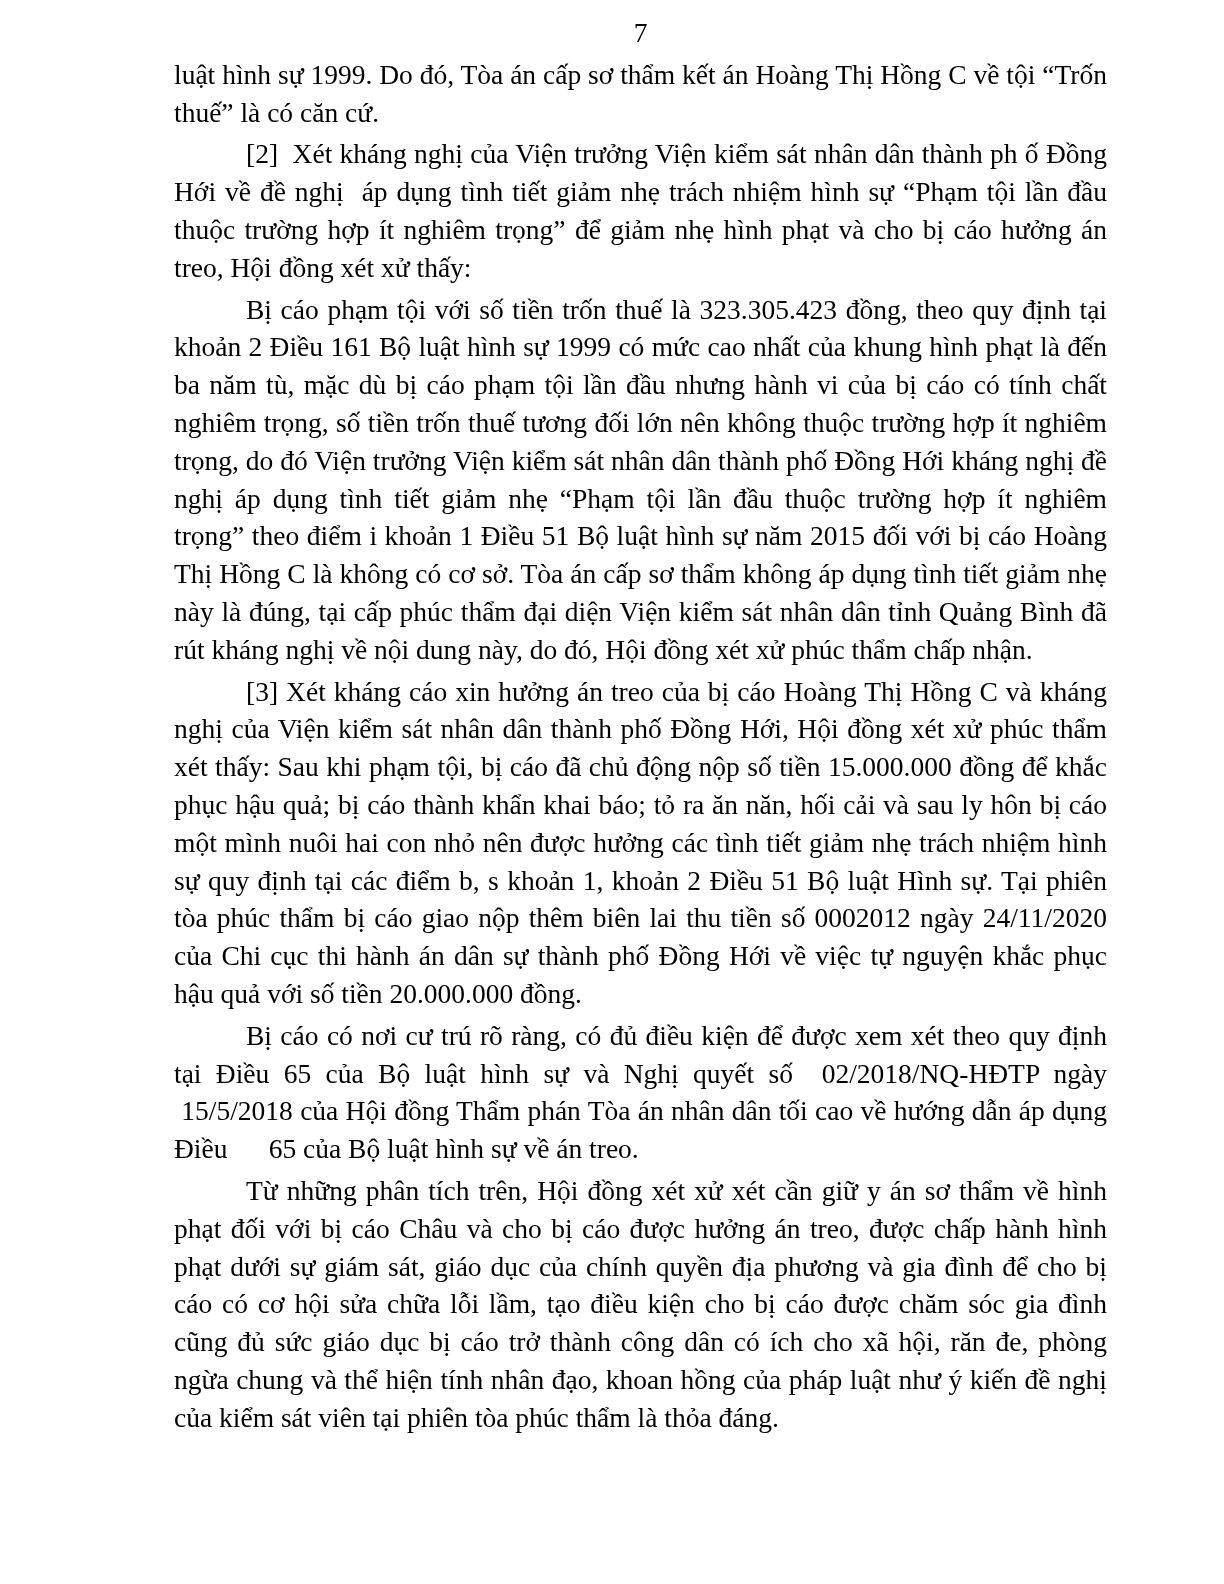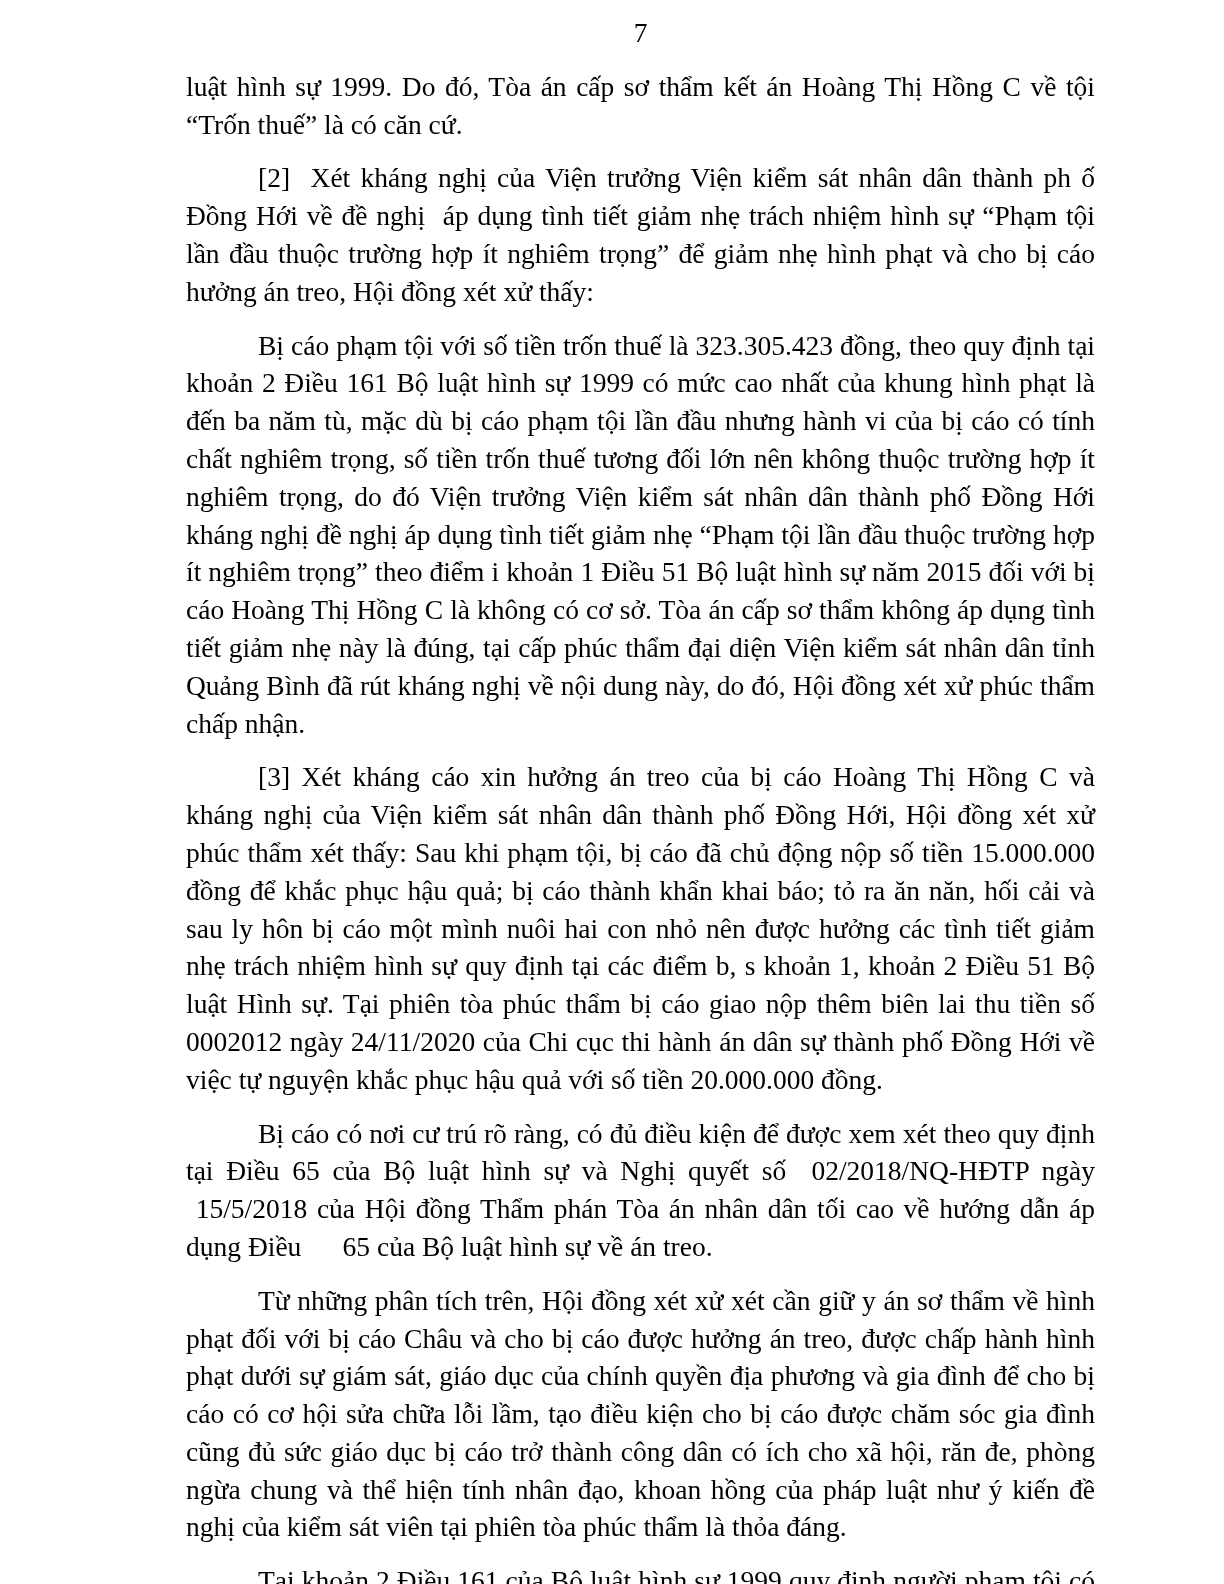--- a/index.html
+++ b/index.html
@@ -18,21 +18,21 @@
     font-size: 27.5px;
     line-height: 37.8px;
     color: #000000;
     overflow: hidden;
   }
   .page-number {
     text-align: center;
     margin: 0 0 2px 0;
   }
   .content p.para {
-    margin: 16px;
+    margin: 4px;
     text-align: justify;
     text-justify: inter-word;
   }
   .content p.para.indent {
     text-indent: 72px;
   }
 </style>
 </head>
 <body>
 
@@ -45,15 +45,14 @@
       <p class="para indent">[2] &nbsp;Xét kháng nghị của Viện trưởng Viện kiểm sát nhân dân thành ph ố Đồng Hới về đề nghị &nbsp;áp dụng tình tiết giảm nhẹ trách nhiệm hình sự “Phạm tội lần đầu thuộc trường hợp ít nghiêm trọng” để giảm nhẹ hình phạt và cho bị cáo hưởng án treo, Hội đồng xét xử thấy:</p>
 
       <p class="para indent">Bị cáo phạm tội với số tiền trốn thuế là 323.305.423 đồng, theo quy định tại khoản 2 Điều 161 Bộ luật hình sự 1999 có mức cao nhất của khung hình phạt là đến ba năm tù, mặc dù bị cáo phạm tội lần đầu nhưng hành vi của bị cáo có tính chất nghiêm trọng, số tiền trốn thuế tương đối lớn nên không thuộc trường hợp ít nghiêm trọng, do đó Viện trưởng Viện kiểm sát nhân dân thành phố Đồng Hới kháng nghị đề nghị áp dụng tình tiết giảm nhẹ “Phạm tội lần đầu thuộc trường hợp ít nghiêm trọng” theo điểm i khoản 1 Điều 51 Bộ luật hình sự năm 2015 đối với bị cáo Hoàng Thị Hồng C là không có cơ sở. Tòa án cấp sơ thẩm không áp dụng tình tiết giảm nhẹ này là đúng, tại cấp phúc thẩm đại diện Viện kiểm sát nhân dân tỉnh Quảng Bình đã rút kháng nghị về nội dung này, do đó, Hội đồng xét xử phúc thẩm chấp nhận.</p>
 
       <p class="para indent">[3] Xét kháng cáo xin hưởng án treo của bị cáo Hoàng Thị Hồng C và kháng nghị của Viện kiểm sát nhân dân thành phố Đồng Hới, Hội đồng xét xử phúc thẩm xét thấy: Sau khi phạm tội, bị cáo đã chủ động nộp số tiền 15.000.000 đồng để khắc phục hậu quả; bị cáo thành khẩn khai báo; tỏ ra ăn năn, hối cải và sau ly hôn bị cáo một mình nuôi hai con nhỏ nên được hưởng các tình tiết giảm nhẹ trách nhiệm hình sự quy định tại các điểm b, s khoản 1, khoản 2 Điều 51 Bộ luật Hình sự. Tại phiên tòa phúc thẩm bị cáo giao nộp thêm biên lai thu tiền số 0002012 ngày 24/11/2020 của Chi cục thi hành án dân sự thành phố Đồng Hới về việc tự nguyện khắc phục hậu quả với số tiền 20.000.000 đồng.</p>
 
       <p class="para indent">Bị cáo có nơi cư trú rõ ràng, có đủ điều kiện để được xem xét theo quy định tại Điều 65 của Bộ luật hình sự và Nghị quyết số &nbsp;02/2018/NQ-HĐTP ngày &nbsp;15/5/2018 của Hội đồng Thẩm phán Tòa án nhân dân tối cao về hướng dẫn áp dụng Điều &nbsp;&nbsp;&nbsp;&nbsp;&nbsp;65 của Bộ luật hình sự về án treo.</p>
 
       <p class="para indent">Từ những phân tích trên, Hội đồng xét xử xét cần giữ y án sơ thẩm về hình phạt đối với bị cáo Châu và cho bị cáo được hưởng án treo, được chấp hành hình phạt dưới sự giám sát, giáo dục của chính quyền địa phương và gia đình để cho bị cáo có cơ hội sửa chữa lỗi lầm, tạo điều kiện cho bị cáo được chăm sóc gia đình cũng đủ sức giáo dục bị cáo trở thành công dân có ích cho xã hội, răn đe, phòng ngừa chung và thể hiện tính nhân đạo, khoan hồng của pháp luật như ý kiến đề nghị của kiểm sát viên tại phiên tòa phúc thẩm là thỏa đáng.</p>
 
-      <p class="para indent">Tại khoản 2 Điều 161 của Bộ luật hình sự 1999 quy định người phạm tội có thể bị phạt tiền từ bị phạt tiền từ một lần đến năm lần số tiền trốn thuế, bị cáo Châu</p>
     </div>
 </div>
 
 </body></html>

